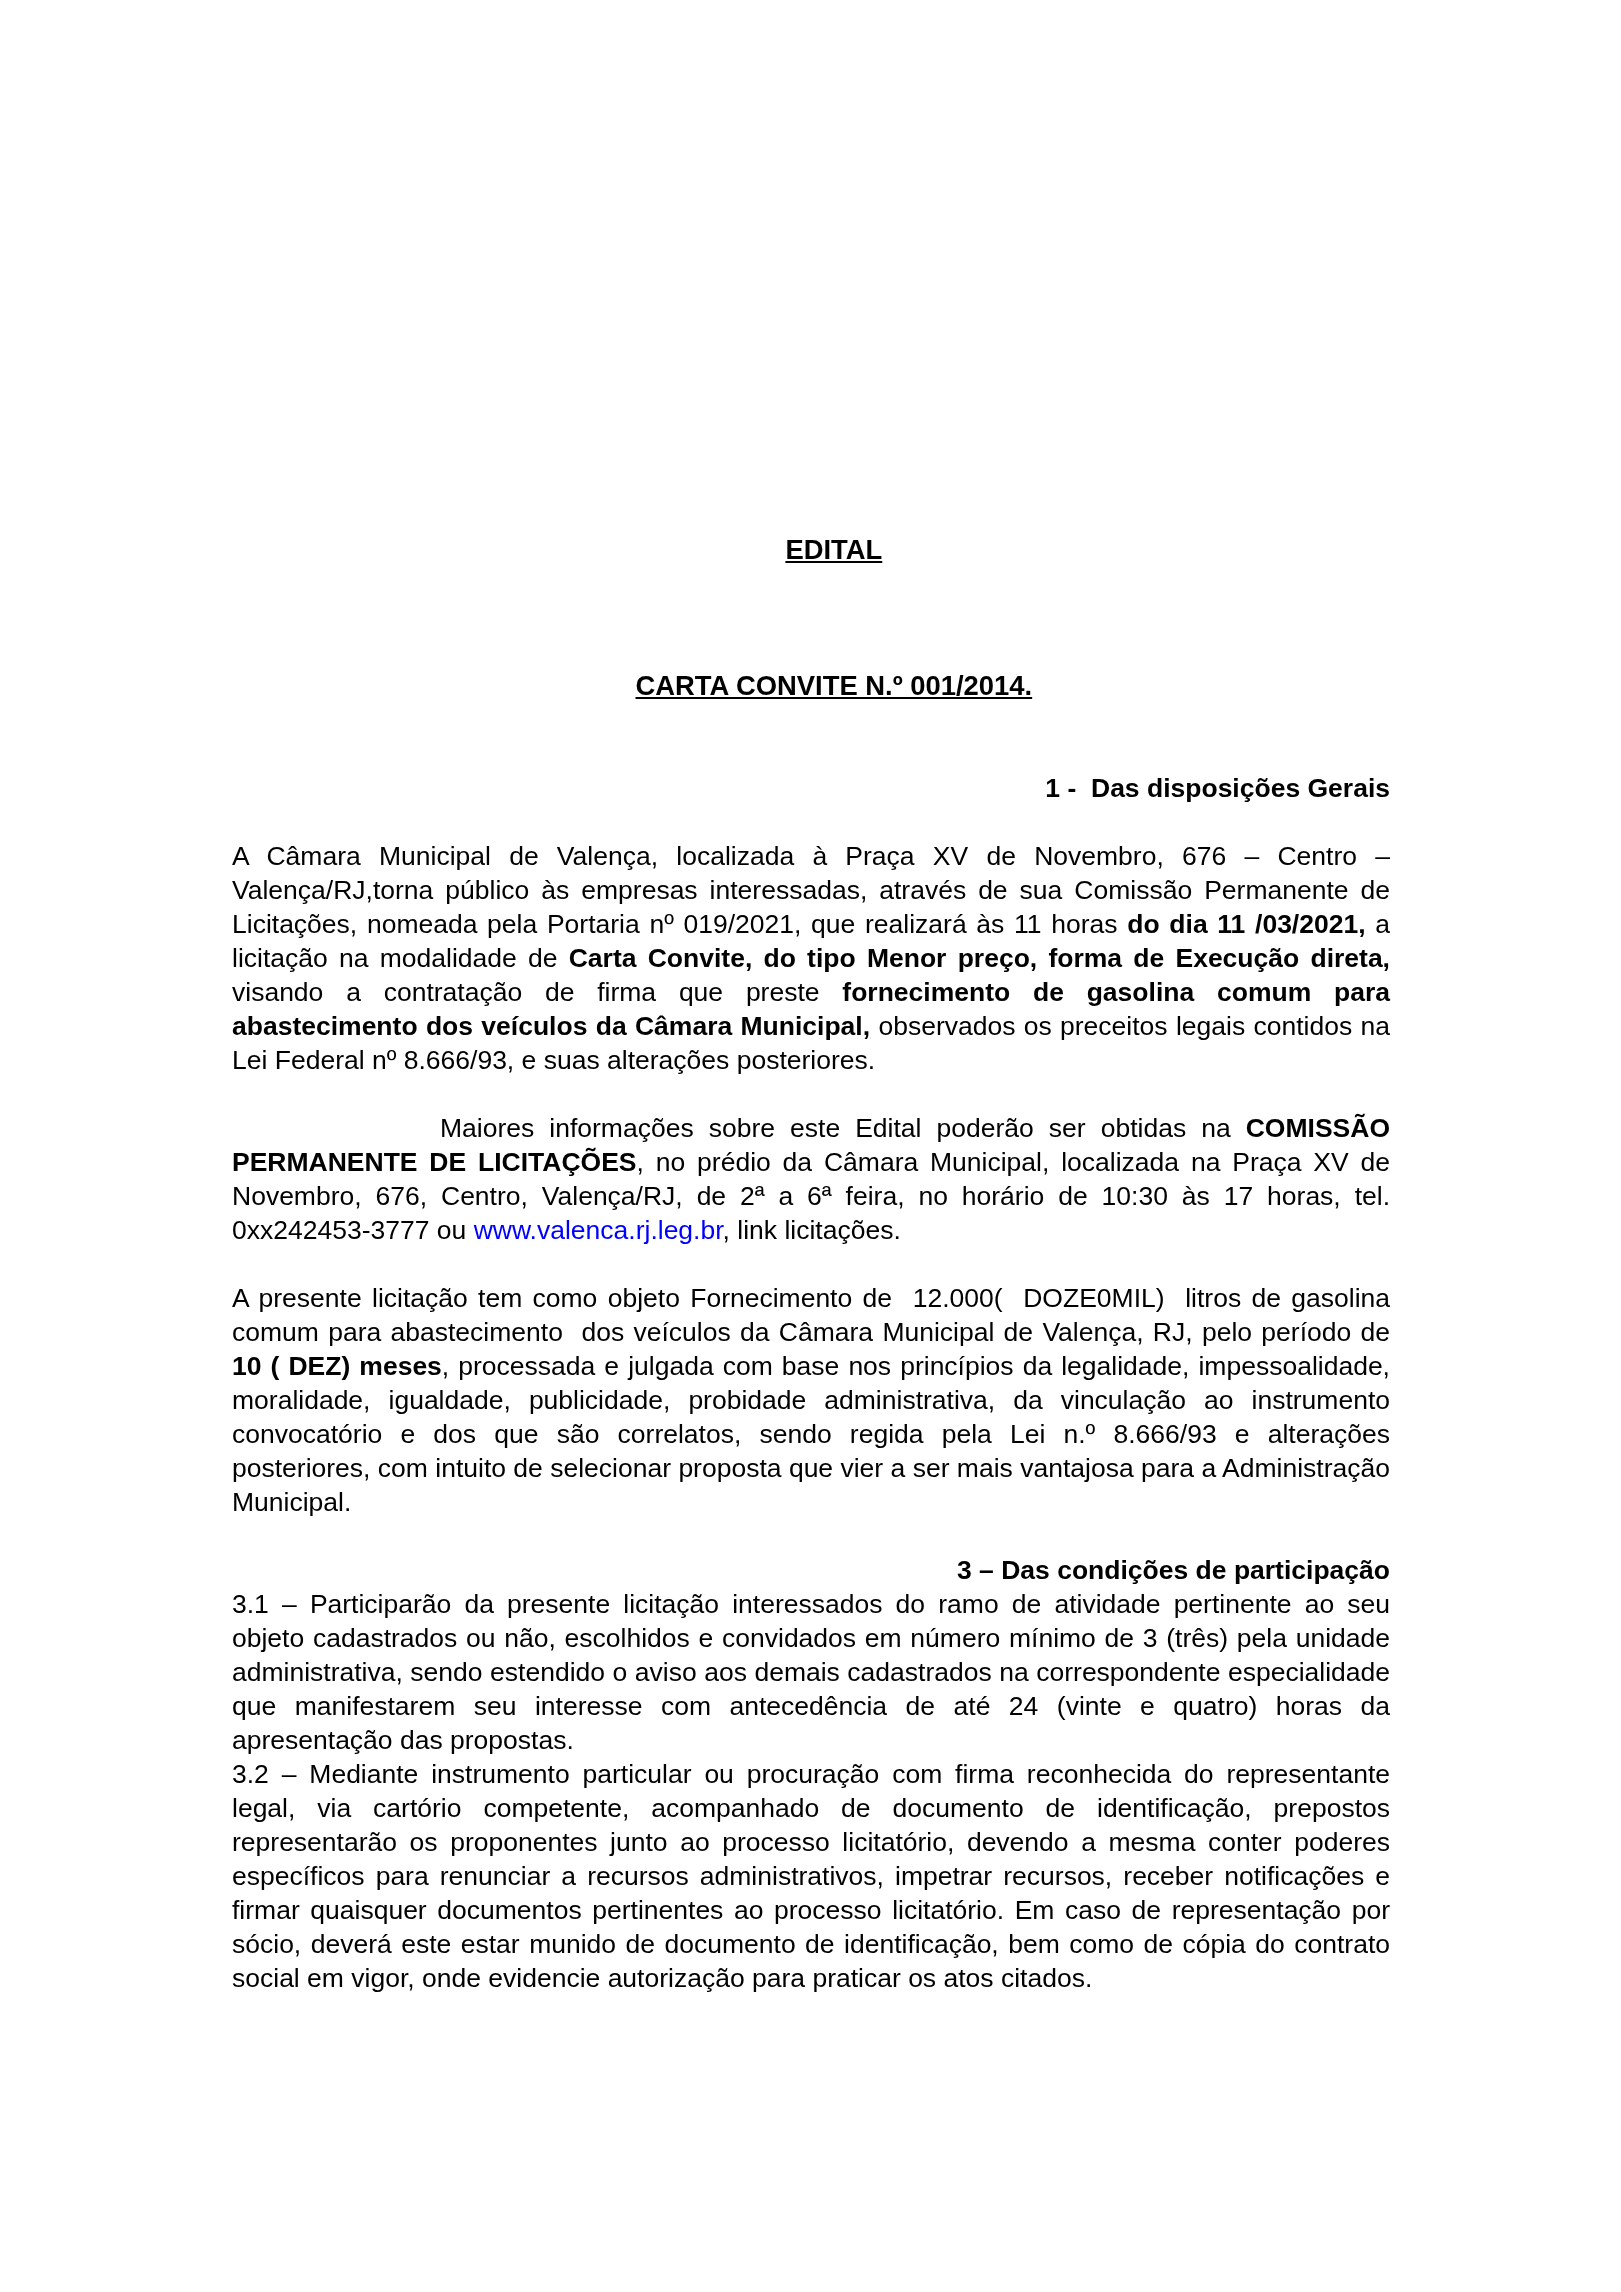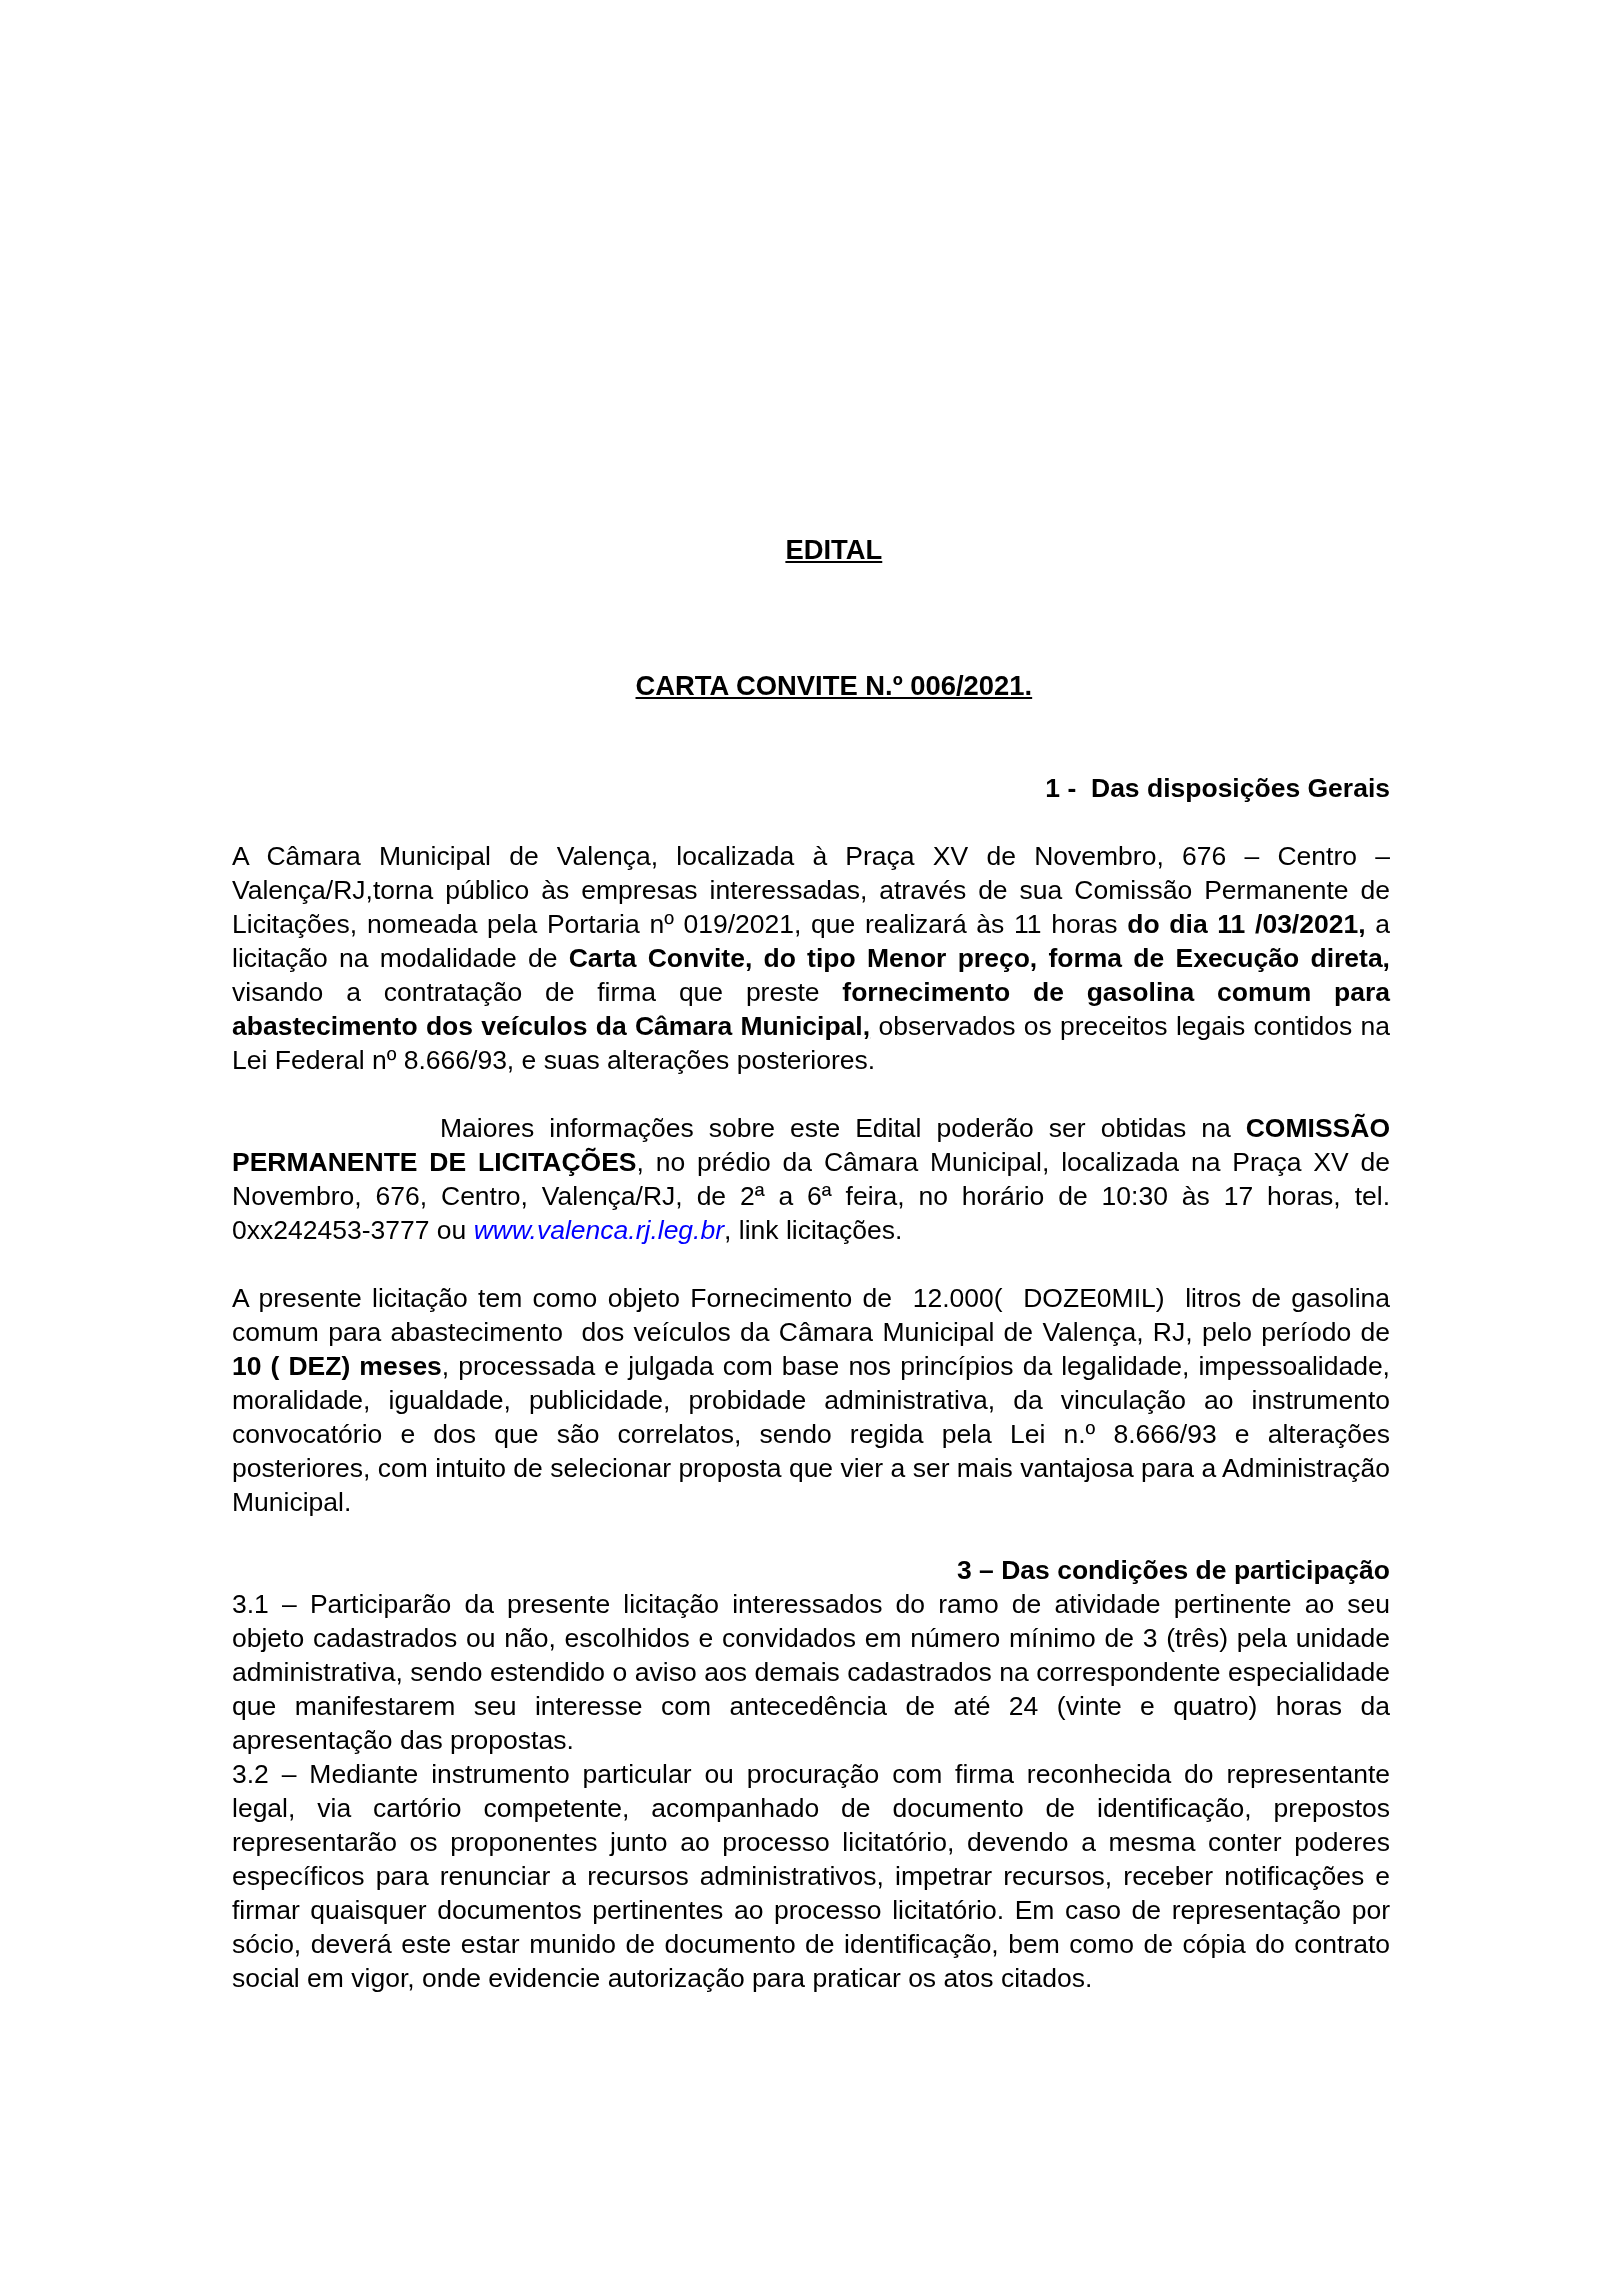--- a/index.html
+++ b/index.html
@@ -39,33 +39,32 @@
     text-align:justify;
     white-space:pre-wrap;
   }
   .indent{text-indent:208px;}
   .b{font-weight:bold;}
   .u{text-decoration:underline;}
   a.doc-link{
     color:var(--link-color,#0000ff);
     text-decoration:none;
     cursor:pointer;
-    font-style:italic;
   }
 </style>
 </head>
 <body>
 
 <div class="page" style="background: rgb(255, 255, 255); color: rgb(0, 0, 0);">
   <div class="content">
     <div class="block title">
       <span class="b u">EDITAL</span>
     </div>
     <div class="block title">
-      <span class="b u">CARTA CONVITE N.º 006/2021.</span>
+      <span class="b u">CARTA CONVITE N.º 001/2014.</span>
     </div>
     <div id="doc-body">
         <div class="block heading"><span class="b">1 -  Das disposições Gerais</span></div>
         <div class="block para"><span>A Câmara Municipal de Valença, localizada à Praça XV de Novembro, 676 – Centro – Valença/RJ,torna público às empresas interessadas, através de sua Comissão Permanente de Licitações, nomeada pela Portaria nº 019/2021, que realizará às 11 horas </span><span class="b">do dia 11 /03/2021,</span><span> a licitação na modalidade de </span><span class="b">Carta Convite, do tipo Menor preço, forma de Execução direta,</span><span> visando a contratação de firma que preste </span><span class="b">fornecimento de gasolina comum para abastecimento dos veículos da Câmara Municipal</span><span class="b u">,</span><span> observados os preceitos legais contidos na Lei Federal nº 8.666/93, e suas alterações posteriores.</span></div>
         <div class="block para indent"><span>Maiores informações sobre este Edital poderão ser obtidas na </span><span class="b">COMISSÃO PERMANENTE DE LICITAÇÕES</span><span>, no prédio da Câmara Municipal, localizada na Praça XV de Novembro, 676, Centro, Valença/RJ, de 2ª a 6ª feira, no horário de 10:30 às 17 horas, tel. 0xx242453-3777 ou </span><a class="doc-link" href="#">www.valenca.rj.leg.br</a><span>, link licitações.</span></div>
         <div class="block para"><span>A presente licitação tem como objeto Fornecimento de  12.000(  DOZE0MIL)  litros de gasolina comum para abastecimento  dos veículos da Câmara Municipal de Valença, RJ, pelo período de </span><span class="b">10 ( DEZ) meses</span><span>, processada e julgada com base nos princípios da legalidade, impessoalidade, moralidade, igualdade, publicidade, probidade administrativa, da vinculação ao instrumento convocatório e dos que são correlatos, sendo regida pela Lei n.º 8.666/93 e alterações posteriores, com intuito de selecionar proposta que vier a ser mais vantajosa para a Administração Municipal.</span></div>
         <div class="block heading tight"><span class="b">3 – Das condições de participação</span></div>
         <div class="block para tight"><span>3.1 – Participarão da presente licitação interessados do ramo de atividade pertinente ao seu objeto cadastrados ou não, escolhidos e convidados em número mínimo de 3 (três) pela unidade administrativa, sendo estendido o aviso aos demais cadastrados na correspondente especialidade que manifestarem seu interesse com antecedência de até 24 (vinte e quatro) horas da apresentação das propostas.</span></div>
         <div class="block para"><span>3.2 – Mediante instrumento particular ou procuração com firma reconhecida do representante legal, via cartório competente, acompanhado de documento de identificação, prepostos representarão os proponentes junto ao processo licitatório, devendo a mesma conter poderes específicos para renunciar a recursos administrativos, impetrar recursos, receber notificações e firmar quaisquer documentos pertinentes ao processo licitatório. Em caso de representação por sócio, deverá este estar munido de documento de identificação, bem como de cópia do contrato social em vigor, onde evidencie autorização para praticar os atos citados.</span></div>
       </div>

